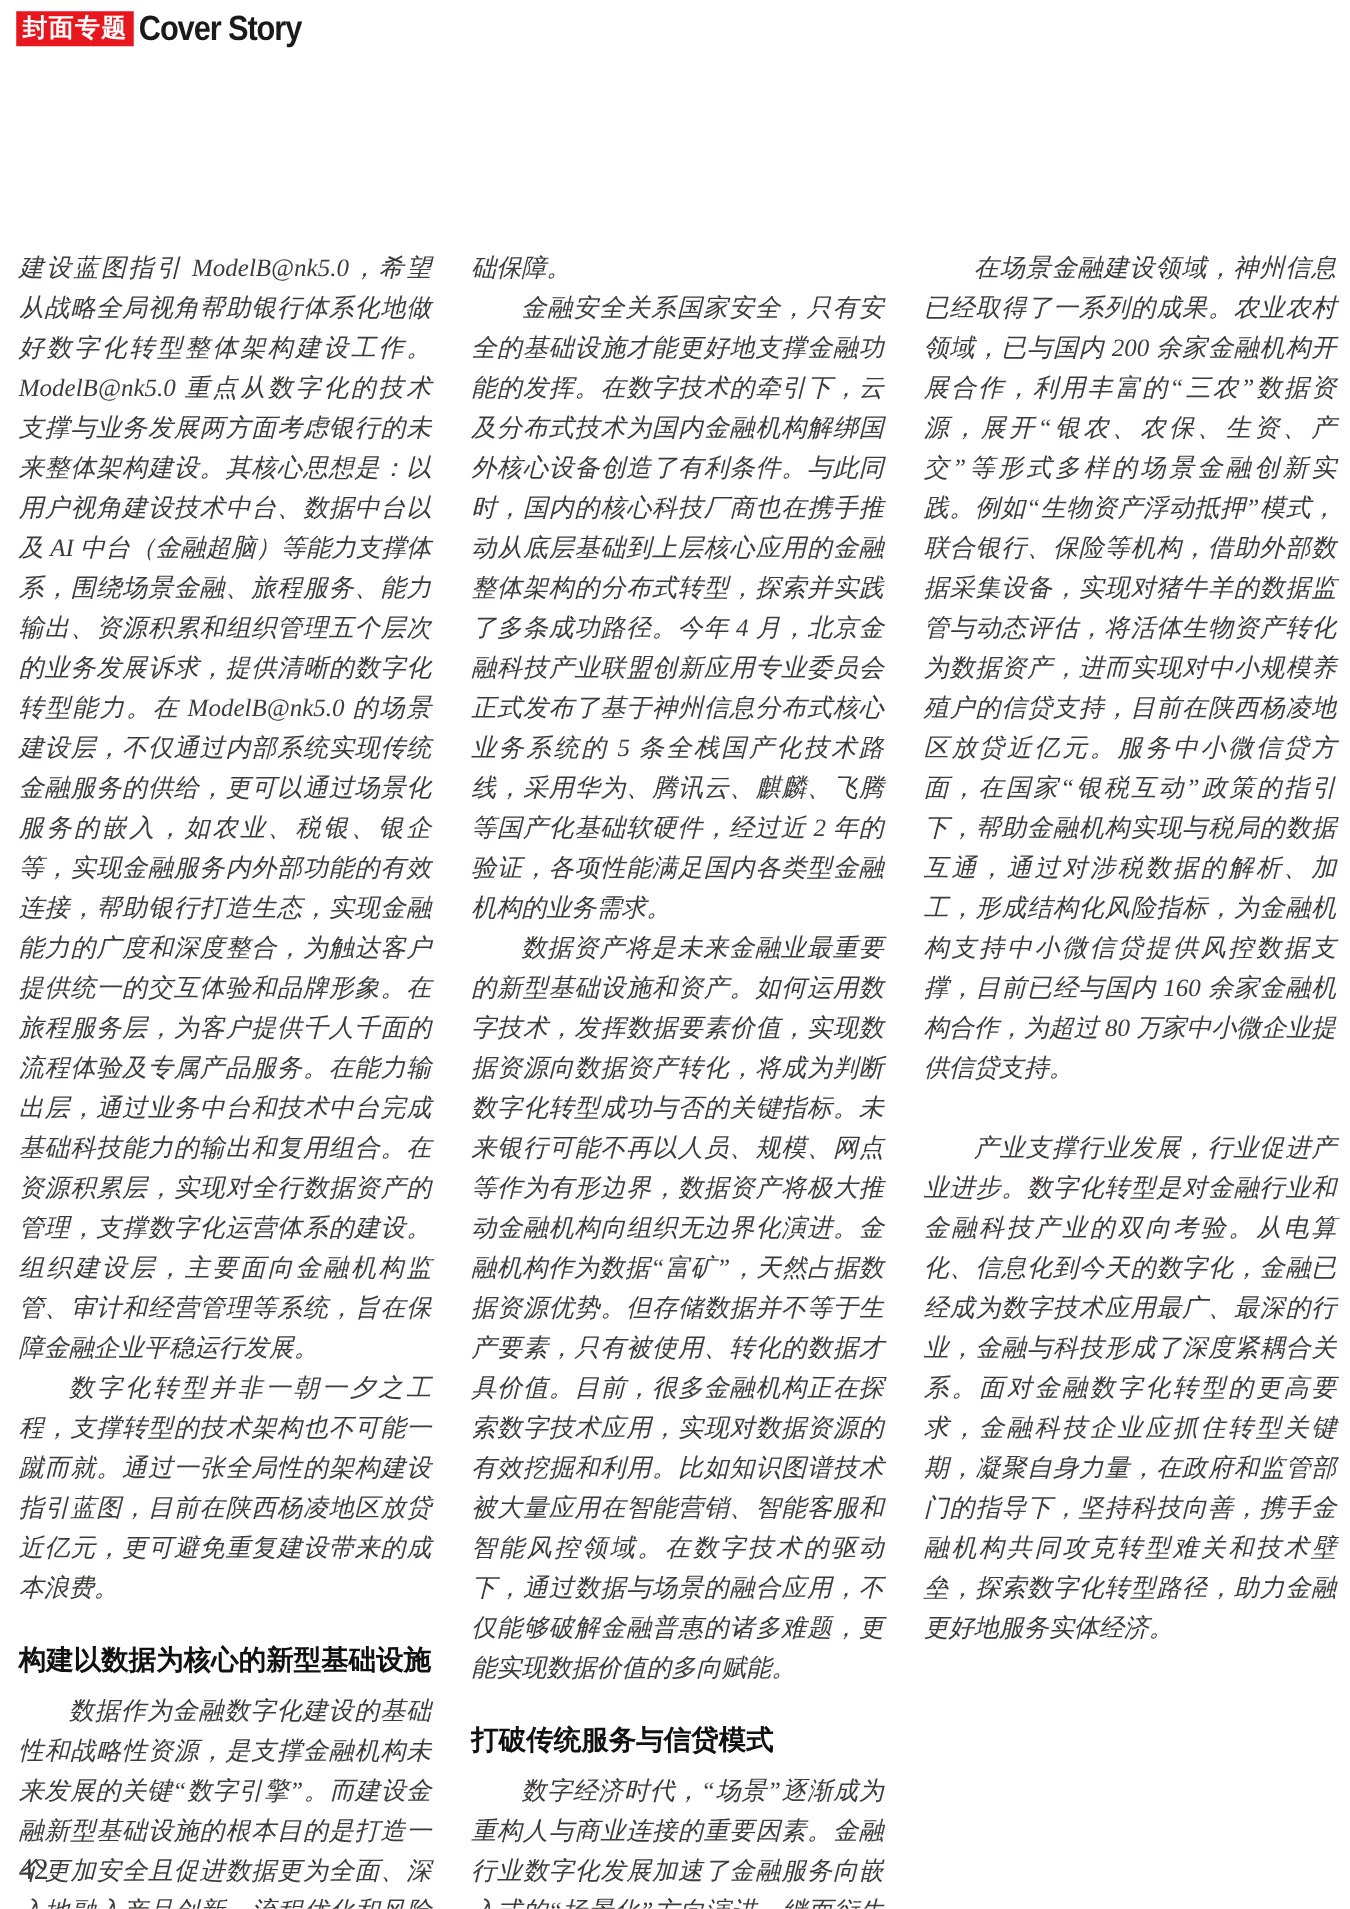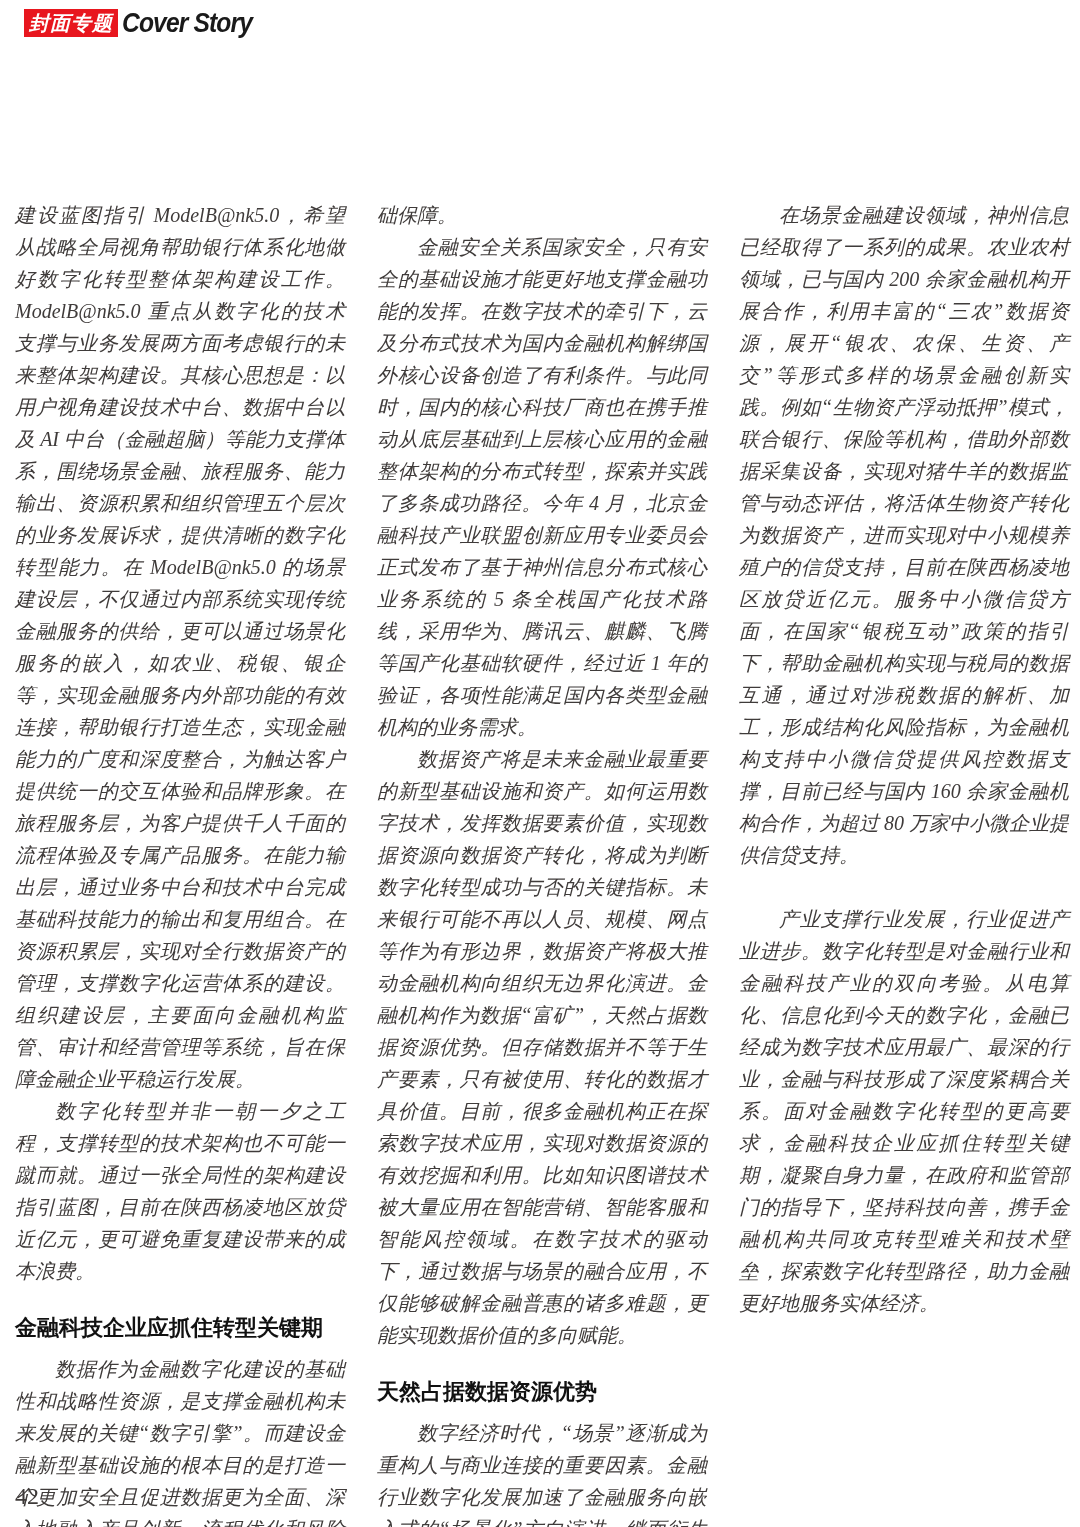--- a/index.html
+++ b/index.html
@@ -6,21 +6,21 @@
   body{
     width:1080px;height:1527px;
     background:#ffffff;
     font-family:"Liberation Serif","DejaVu Serif",serif;
     position:relative;
     overflow:hidden;
   }
   .page{position:absolute;inset:0;}
 
   
-  .header{position:absolute;left:24px;top:9px;display:flex;align-items:center;font-style:italic;}
+  .header{position:absolute;left:13px;top:9px;display:flex;align-items:center;}
   .tag{
     display:inline-block;
     background:#e8161e;color:#ffffff;
     font-family:"Liberation Sans","DejaVu Sans",sans-serif;
     font-weight:bold;font-size:20px;line-height:28px;
     padding:0 5px;letter-spacing:1px;
   }
   .tag-en{
     display:inline-block;
     color:#1a1a1a;
@@ -66,29 +66,29 @@
 <div class="page">
 
   <header class="header">
     <span class="tag">封面专题</span>
     <span class="tag-en">Cover Story</span>
   </header>
 
   <div class="col col1">
     <p class="body-p no-indent">建设蓝图指引 ModelB@nk5.0，希望从战略全局视角帮助银行体系化地做好数字化转型整体架构建设工作。ModelB@nk5.0 重点从数字化的技术支撑与业务发展两方面考虑银行的未来整体架构建设。其核心思想是：以用户视角建设技术中台、数据中台以及 AI 中台（金融超脑）等能力支撑体系，围绕场景金融、旅程服务、能力输出、资源积累和组织管理五个层次的业务发展诉求，提供清晰的数字化转型能力。在 ModelB@nk5.0 的场景建设层，不仅通过内部系统实现传统金融服务的供给，更可以通过场景化服务的嵌入，如农业、税银、银企等，实现金融服务内外部功能的有效连接，帮助银行打造生态，实现金融能力的广度和深度整合，为触达客户提供统一的交互体验和品牌形象。在旅程服务层，为客户提供千人千面的流程体验及专属产品服务。在能力输出层，通过业务中台和技术中台完成基础科技能力的输出和复用组合。在资源积累层，实现对全行数据资产的管理，支撑数字化运营体系的建设。组织建设层，主要面向金融机构监管、审计和经营管理等系统，旨在保障金融企业平稳运行发展。</p>
     <p class="body-p">数字化转型并非一朝一夕之工程，支撑转型的技术架构也不可能一蹴而就。通过一张全局性的架构建设指引蓝图，目前在陕西杨凌地区放贷近亿元，更可避免重复建设带来的成本浪费。</p>
-    <h2 class="sec-heading">金融科技企业应抓住转型关键期</h2>
+    <h2 class="sec-heading">构建以数据为核心的新型基础设施</h2>
     <p class="body-p">数据作为金融数字化建设的基础性和战略性资源，是支撑金融机构未来发展的关键“数字引擎”。而建设金融新型基础设施的根本目的是打造一个更加安全且促进数据更为全面、深入地融入产品创新、流程优化和风险防控等关键业务环节的安全底座，金融基础设施是数字化转型的基</p>
   </div>
 
   <div class="col col2">
     <p class="body-p no-indent">础保障。</p>
-    <p class="body-p">金融安全关系国家安全，只有安全的基础设施才能更好地支撑金融功能的发挥。在数字技术的牵引下，云及分布式技术为国内金融机构解绑国外核心设备创造了有利条件。与此同时，国内的核心科技厂商也在携手推动从底层基础到上层核心应用的金融整体架构的分布式转型，探索并实践了多条成功路径。今年 4 月，北京金融科技产业联盟创新应用专业委员会正式发布了基于神州信息分布式核心业务系统的 5 条全栈国产化技术路线，采用华为、腾讯云、麒麟、飞腾等国产化基础软硬件，经过近 1 年的验证，各项性能满足国内各类型金融机构的业务需求。</p>
+    <p class="body-p">金融安全关系国家安全，只有安全的基础设施才能更好地支撑金融功能的发挥。在数字技术的牵引下，云及分布式技术为国内金融机构解绑国外核心设备创造了有利条件。与此同时，国内的核心科技厂商也在携手推动从底层基础到上层核心应用的金融整体架构的分布式转型，探索并实践了多条成功路径。今年 4 月，北京金融科技产业联盟创新应用专业委员会正式发布了基于神州信息分布式核心业务系统的 5 条全栈国产化技术路线，采用华为、腾讯云、麒麟、飞腾等国产化基础软硬件，经过近 2 年的验证，各项性能满足国内各类型金融机构的业务需求。</p>
     <p class="body-p">数据资产将是未来金融业最重要的新型基础设施和资产。如何运用数字技术，发挥数据要素价值，实现数据资源向数据资产转化，将成为判断数字化转型成功与否的关键指标。未来银行可能不再以人员、规模、网点等作为有形边界，数据资产将极大推动金融机构向组织无边界化演进。金融机构作为数据“富矿”，天然占据数据资源优势。但存储数据并不等于生产要素，只有被使用、转化的数据才具价值。目前，很多金融机构正在探索数字技术应用，实现对数据资源的有效挖掘和利用。比如知识图谱技术被大量应用在智能营销、智能客服和智能风控领域。在数字技术的驱动下，通过数据与场景的融合应用，不仅能够破解金融普惠的诸多难题，更能实现数据价值的多向赋能。</p>
-    <h2 class="sec-heading">天然占据数据资源优势</h2>
+    <h2 class="sec-heading">打破传统服务与信贷模式</h2>
     <p class="body-p">数字经济时代，“场景”逐渐成为重构人与商业连接的重要因素。金融行业数字化发展加速了金融服务向嵌入式的“场景化”方向演进，继而衍生出场景金融的新服务模式。场景金融的本质是基于数据，</p>
   </div>
 
   <div class="col col3">
     <p class="body-p">在场景金融建设领域，神州信息已经取得了一系列的成果。农业农村领域，已与国内 200 余家金融机构开展合作，利用丰富的“三农”数据资源，展开“银农、农保、生资、产交”等形式多样的场景金融创新实践。例如“生物资产浮动抵押”模式，联合银行、保险等机构，借助外部数据采集设备，实现对猪牛羊的数据监管与动态评估，将活体生物资产转化为数据资产，进而实现对中小规模养殖户的信贷支持，目前在陕西杨凌地区放贷近亿元。服务中小微信贷方面，在国家“银税互动”政策的指引下，帮助金融机构实现与税局的数据互通，通过对涉税数据的解析、加工，形成结构化风险指标，为金融机构支持中小微信贷提供风控数据支撑，目前已经与国内 160 余家金融机构合作，为超过 80 万家中小微企业提供信贷支持。</p>
     <p class="body-p gap-top"><span>产业支撑行业发展，行业促进产业进步。数字化转型是对金融行业和金融科技产业的双向考验。从电算化、信息化到今天的数字化，金融已经成为数字技术应用最广、最深的行业，金融与科技形成了深度紧耦合关系。面对金融数字化转型的更高要求，金融科技企业应抓住转型关键期，凝聚自身力量，在政府和监管部门的指导下，坚持科技向善，携手金融机构共同攻克转型难关和技术壁垒，探索数字化转型路径，助力金融更好地服务实体经济。</span></p>
   </div>
 
   <div class="page-num">42</div>
 

